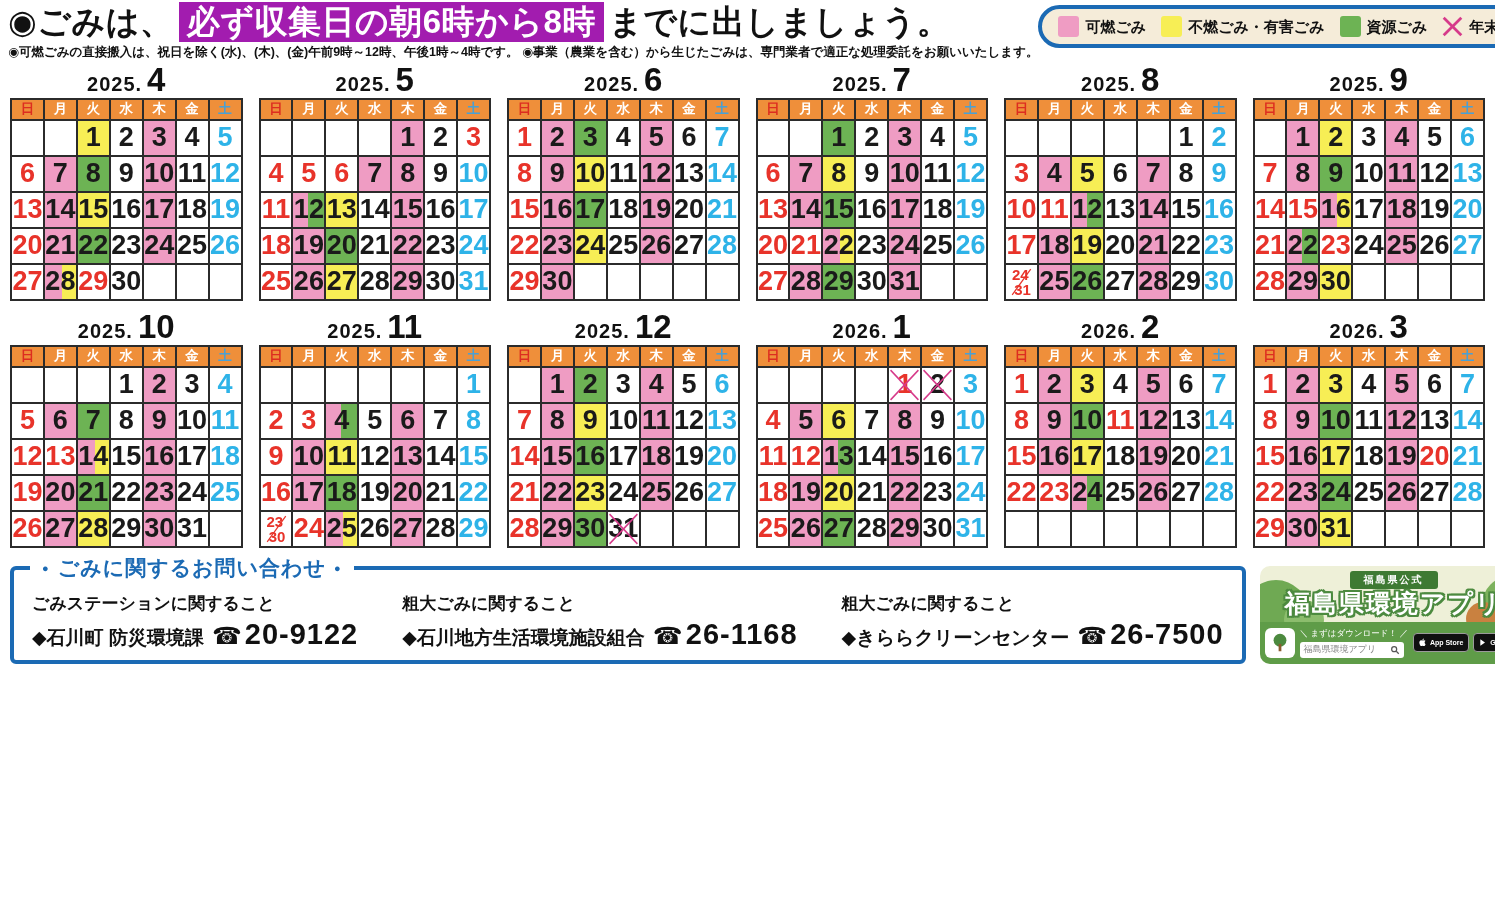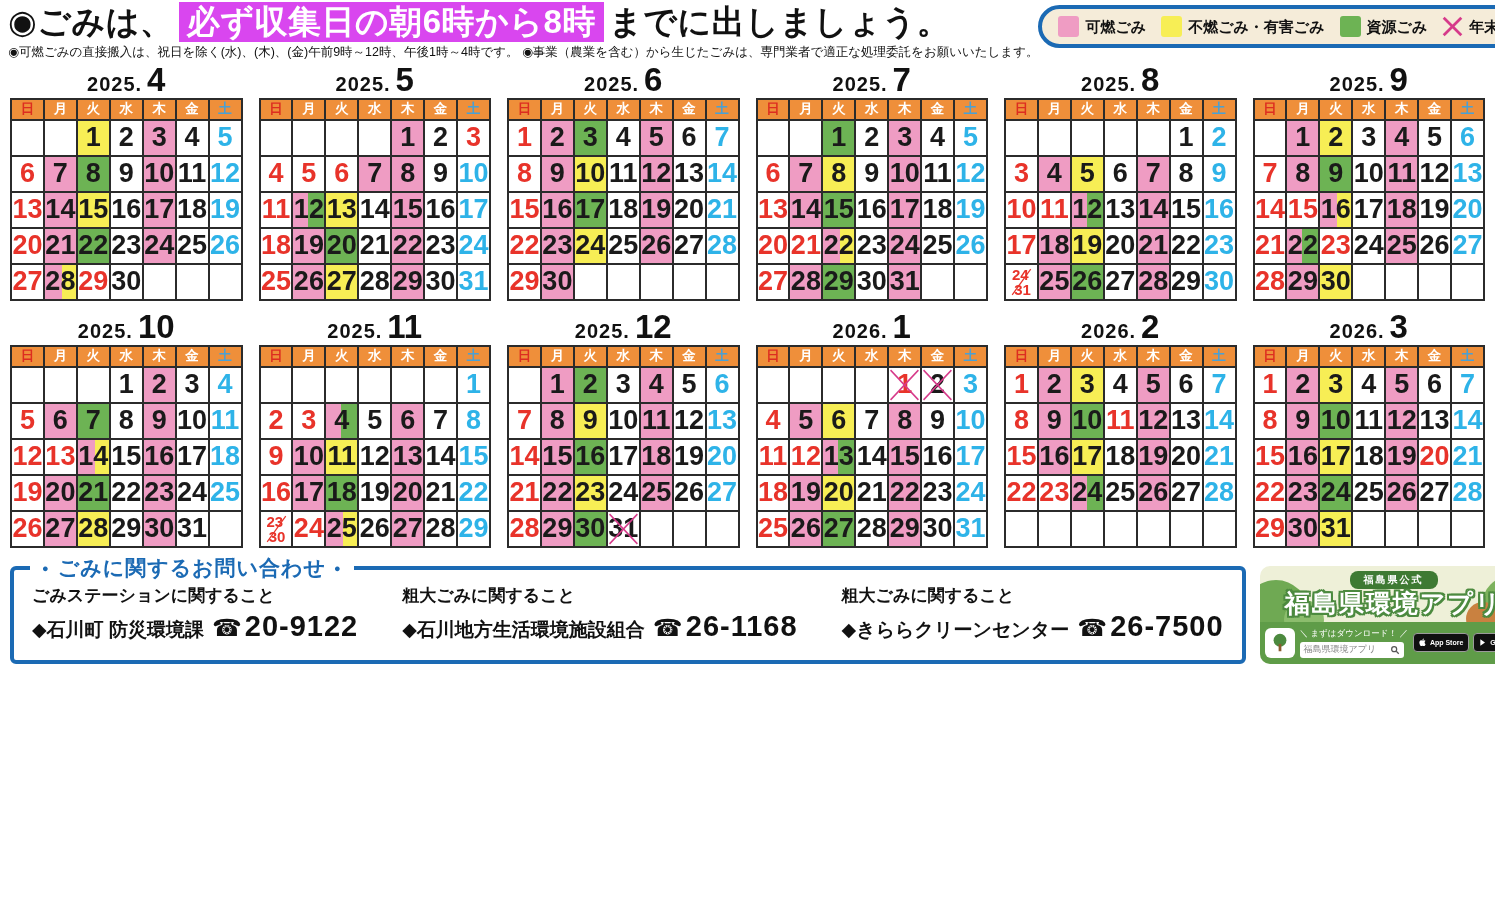--- a/index.html
+++ b/index.html
@@ -2,22 +2,22 @@
 <html lang="ja"><head>
 <meta charset="utf-8">
 <style>
 *{margin:0;padding:0;box-sizing:border-box}
 html,body{width:1495px;height:903px;overflow:hidden}
 body{background:#fff;font-family:"Liberation Sans","DejaVu Sans",sans-serif;color:#111}
 
 .top{display:flex;justify-content:space-between;align-items:flex-start;padding:4px 8px 0 8px}
 .title-wrap{flex:1}
 .main-title{font-size:33px;font-weight:900;letter-spacing:.5px;line-height:1.12;white-space:nowrap}
-.main-title .hl{background:#d946ef;color:#fff;padding:1px 8px 2px;margin:0 5px}
-.note{font-size:12.5px;font-weight:400;margin-top:3px;white-space:nowrap}
+.main-title .hl{background:#a21caf;color:#fff;padding:1px 8px 2px;margin:0 5px}
+.note{font-size:12.5px;font-weight:700;margin-top:3px;white-space:nowrap}
 .legend{display:flex;align-items:center;gap:15px;border:4px solid #1b6ab4;border-radius:26px;background:#f5ecd9;padding:7px 16px;margin-top:1px;flex:0 0 auto}
 .legend-item{display:flex;align-items:flex-end;gap:6px;font-size:15px;font-weight:800;white-space:nowrap}
 .chip{width:21px;height:21px;border-radius:3px;flex:0 0 auto}
 .chip.p{background:#ef9cc3}.chip.y{background:#f7ee55}.chip.g{background:#6db354}
 .chip.x{background:transparent}
 .chip.x svg{width:100%;height:100%;display:block}
 .chip.x line{stroke:#d63a8a;stroke-width:13}
 
 .calendar-grid{display:grid;grid-template-columns:repeat(6,1fr);column-gap:16px;row-gap:9px;padding:2px 10px 0}
 .month{min-width:0}
@@ -42,34 +42,34 @@
 td.diag .dtop{position:absolute;top:2px;left:6px}
 td.diag .dbot{position:absolute;bottom:2px;right:6px}
 svg.dline{position:absolute;inset:0;width:100%;height:100%;pointer-events:none}
 svg.dline line{stroke:#e8332a;stroke-width:4}
 
 .bottom{display:flex;align-items:stretch;gap:14px;padding:18px 10px 0}
 .contact-box{flex:1;border:4px solid #1b6ab4;border-radius:6px;position:relative;padding:14px 18px 8px;background:#fff}
 .contact-title{position:absolute;top:-16px;left:16px;background:#fff;padding:0 12px;color:#1b6ab4;font-size:21px;font-weight:900;letter-spacing:1px;line-height:1.3}
 .contact-title::before{content:"●";font-size:11px;vertical-align:3px;margin-right:8px}
 .contact-title::after{content:"●";font-size:11px;vertical-align:3px;margin-left:8px}
-.contact-items{display:flex;gap:44px;}
+.contact-items{display:flex;gap:44px;margin-top:8px}
 .contact-item .heading{font-size:17px;font-weight:800;white-space:nowrap}
 .contact-row{display:flex;align-items:flex-end;margin-top:3px;white-space:nowrap}
 .contact-name{font-size:19px;font-weight:800}
 .contact-phone{font-size:29px;font-weight:900;margin-left:8px;letter-spacing:1px}
 .contact-phone .tel{font-size:24px;margin-right:2px}
 
 .banner{width:268px;height:98px;border-radius:10px;position:relative;overflow:hidden;background:#edeeD6;background:#eef0d8;flex:0 0 auto}
 .tree{position:absolute;border-radius:50%}
 .t1{width:64px;height:64px;left:-16px;top:14px;background:#6fa953}
 .t2{width:40px;height:40px;left:24px;top:34px;background:#8cbd6d}
 .t3{width:58px;height:58px;right:-12px;top:10px;background:#7db25d}
 .t4{width:34px;height:34px;right:28px;top:36px;background:#c98140}
-.badge{position:absolute;top:5px;left:50%;transform:translateX(-50%);background:#3e7a33;color:#fff;font-size:10px;font-weight:700;letter-spacing:2px;padding:2px 14px;border-radius:8px;white-space:nowrap}
+.badge{position:absolute;top:5px;left:50%;transform:translateX(-50%);background:#3e7a33;color:#fff;font-size:10px;font-weight:700;letter-spacing:2px;padding:2px 14px;border-radius:3px;white-space:nowrap}
 .app-title{position:absolute;top:21px;width:100%;text-align:center;font-size:25px;font-weight:900;color:#fff;letter-spacing:2px;white-space:nowrap;
  text-shadow:-2px -2px 0 #4c8a3f,2px -2px 0 #4c8a3f,-2px 2px 0 #4c8a3f,2px 2px 0 #4c8a3f,0 2px 0 #4c8a3f,2px 0 0 #4c8a3f,0 -2px 0 #4c8a3f,-2px 0 0 #4c8a3f}
 .banner-bottom{position:absolute;bottom:0;left:0;right:0;height:42px;background:#5f9c48;display:flex;align-items:center;gap:5px;padding:0 5px}
 .app-icon{width:30px;height:30px;background:#fff;border-radius:6px;display:flex;align-items:center;justify-content:center;flex:0 0 auto}
 .dl-col{display:flex;flex-direction:column;gap:2px;flex:0 0 auto}
 .dl-text{color:#fff;font-size:8.5px;font-weight:400;white-space:nowrap;text-align:center}
 .searchbox{background:#fff;border-radius:3px;height:16px;width:104px;display:flex;align-items:center;justify-content:space-between;padding:0 4px;font-size:9px;color:#888;white-space:nowrap}
 .stores{display:flex;gap:4px;flex:0 0 auto}
 .store-btn{background:#101010;color:#fff;border-radius:4px;font-size:7px;font-weight:700;padding:4px 5px;display:flex;align-items:center;gap:3px;border:1px solid #9a9a9a;white-space:nowrap}
 </style>

